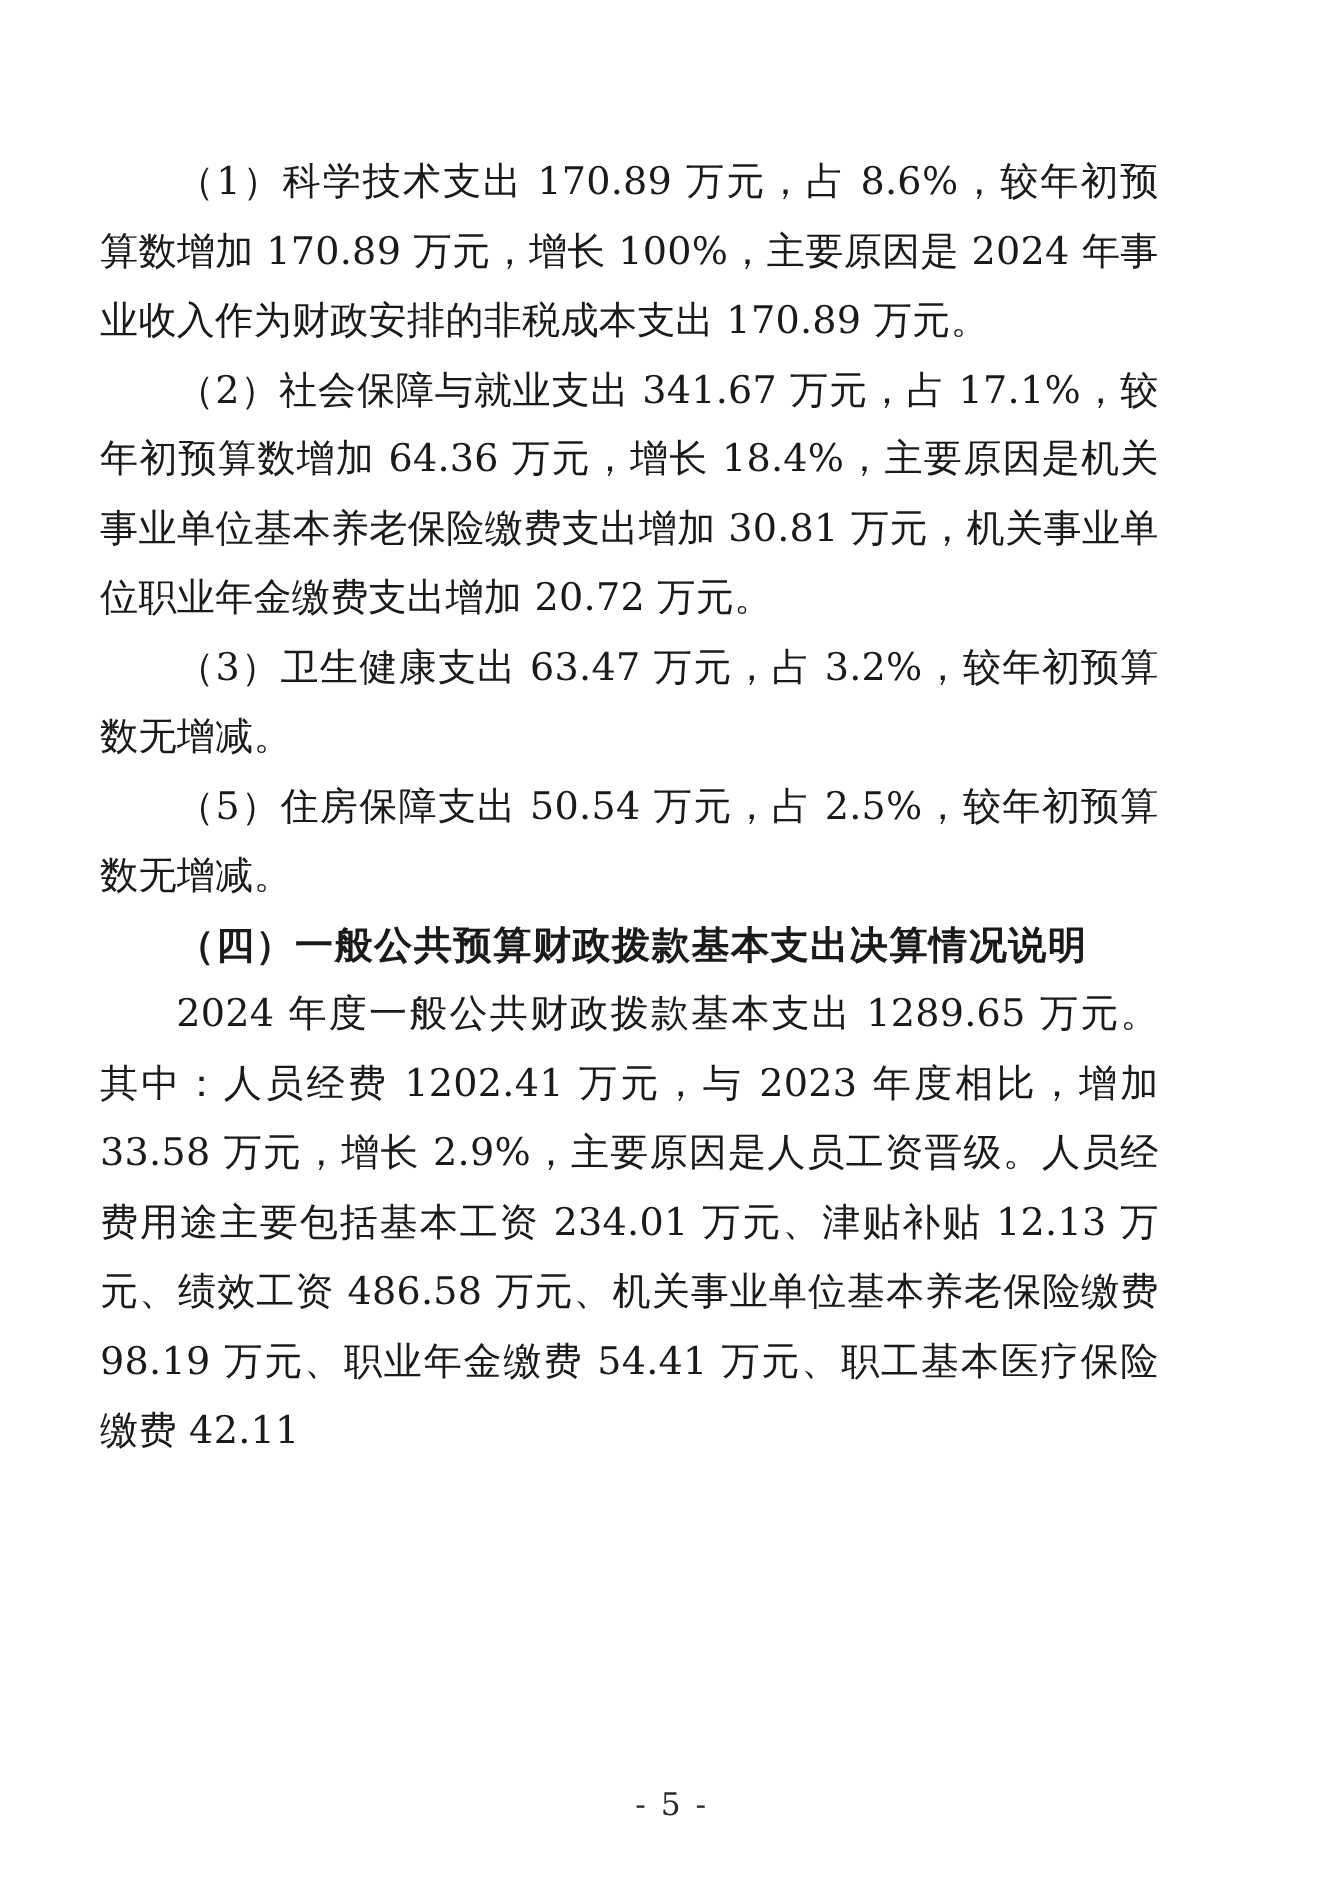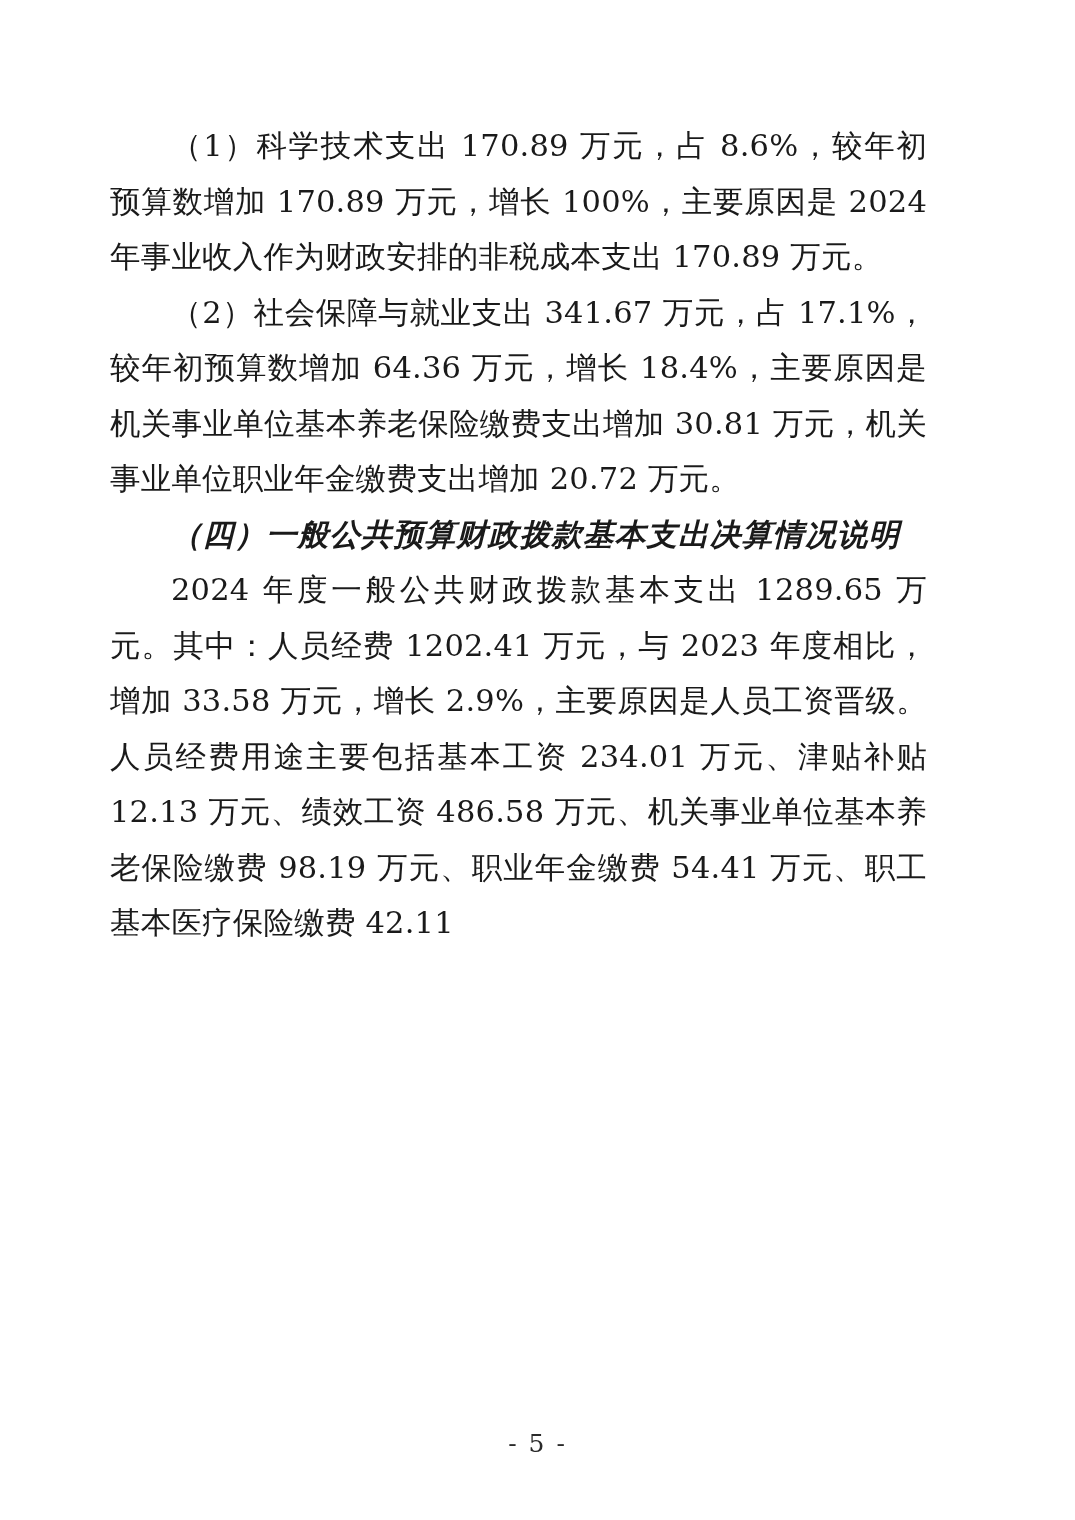--- a/index.html
+++ b/index.html
@@ -14,54 +14,55 @@
     font-family: "DejaVu Serif", "Liberation Serif", serif;
     color: #1a1a1a;
     overflow: hidden;
   }
   .page {
     position: absolute;
     left: 0; top: 0;
     width: 1075px;
     height: 1520px;
     box-sizing: border-box;
-    padding: 118px 148px 60px 110px;
+    padding: 118px 148px 60px 80px;
   }
   .body-text {
     font-size: 30.5px;
     line-height: 55.5px;
     text-align: justify;
     text-justify: inter-ideograph;
     letter-spacing: 0.2px;
   }
   p {
     margin: 0;
     text-indent: 2em;
   }
   p.heading {
     font-weight: bold;
     letter-spacing: 1.2px;
-    font-style: italic;
   }
   .page-number {
     position: absolute;
     left: 0;
     right: 0;
     bottom: 62px;
     text-align: center;
     font-size: 25px;
     color: #2a2a2a;
     font-family: "DejaVu Serif", "Liberation Serif", serif;
     letter-spacing: 2px;
   }
 </style>
 </head>
 <body>
 
 <div class="page">
   <div class="body-text">
     <p>（1）科学技术支出 170.89 万元，占 8.6%，较年初预算数增加 170.89 万元，增长 100%，主要原因是 2024 年事业收入作为财政安排的非税成本支出 170.89 万元。</p>
     <p>（2）社会保障与就业支出 341.67 万元，占 17.1%，较年初预算数增加 64.36 万元，增长 18.4%，主要原因是机关事业单位基本养老保险缴费支出增加 30.81 万元，机关事业单位职业年金缴费支出增加 20.72 万元。</p>
+    <p>（3）卫生健康支出 63.47 万元，占 3.2%，较年初预算数无增减。</p>
+    <p>（5）住房保障支出 50.54 万元，占 2.5%，较年初预算数无增减。</p>
     <p class="heading">（四）一般公共预算财政拨款基本支出决算情况说明</p>
     <p>2024 年度一般公共财政拨款基本支出 1289.65 万元。其中：人员经费 1202.41 万元，与 2023 年度相比，增加 33.58 万元，增长 2.9%，主要原因是人员工资晋级。人员经费用途主要包括基本工资 234.01 万元、津贴补贴 12.13 万元、绩效工资 486.58 万元、机关事业单位基本养老保险缴费 98.19 万元、职业年金缴费 54.41 万元、职工基本医疗保险缴费 42.11</p>
   </div>
   <div class="page-number">- 5 -</div>
 </div>
 
 </body></html>

